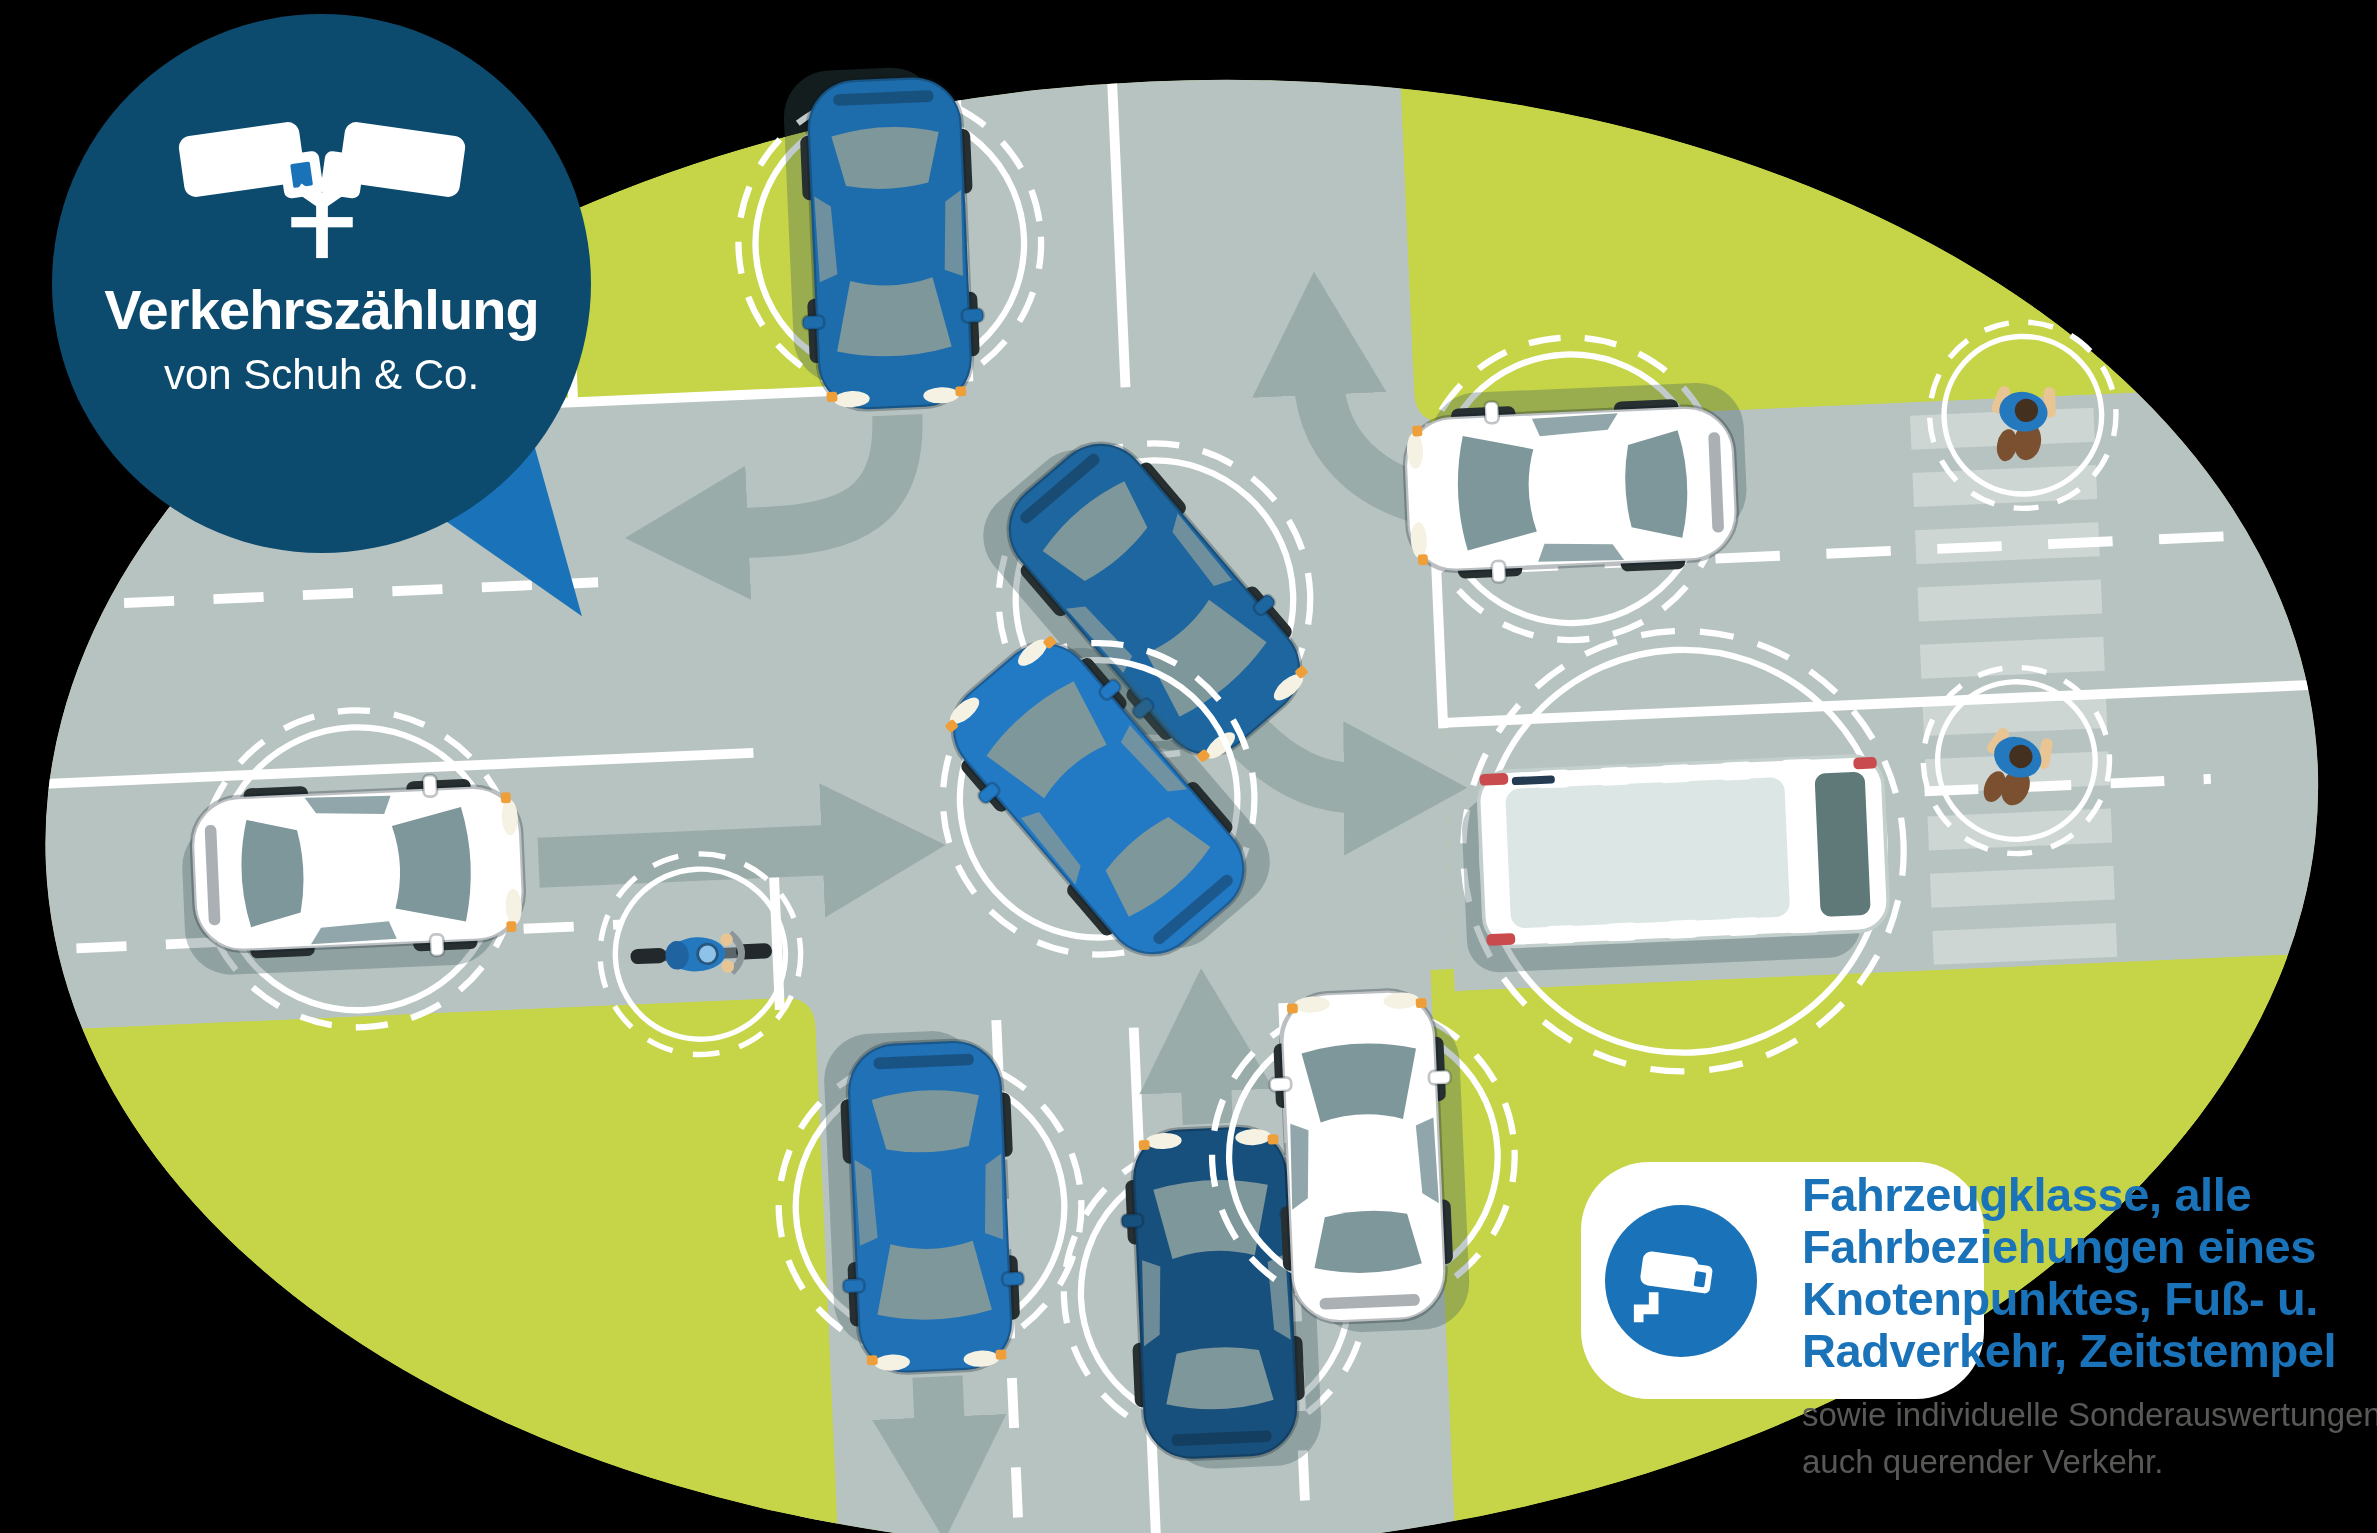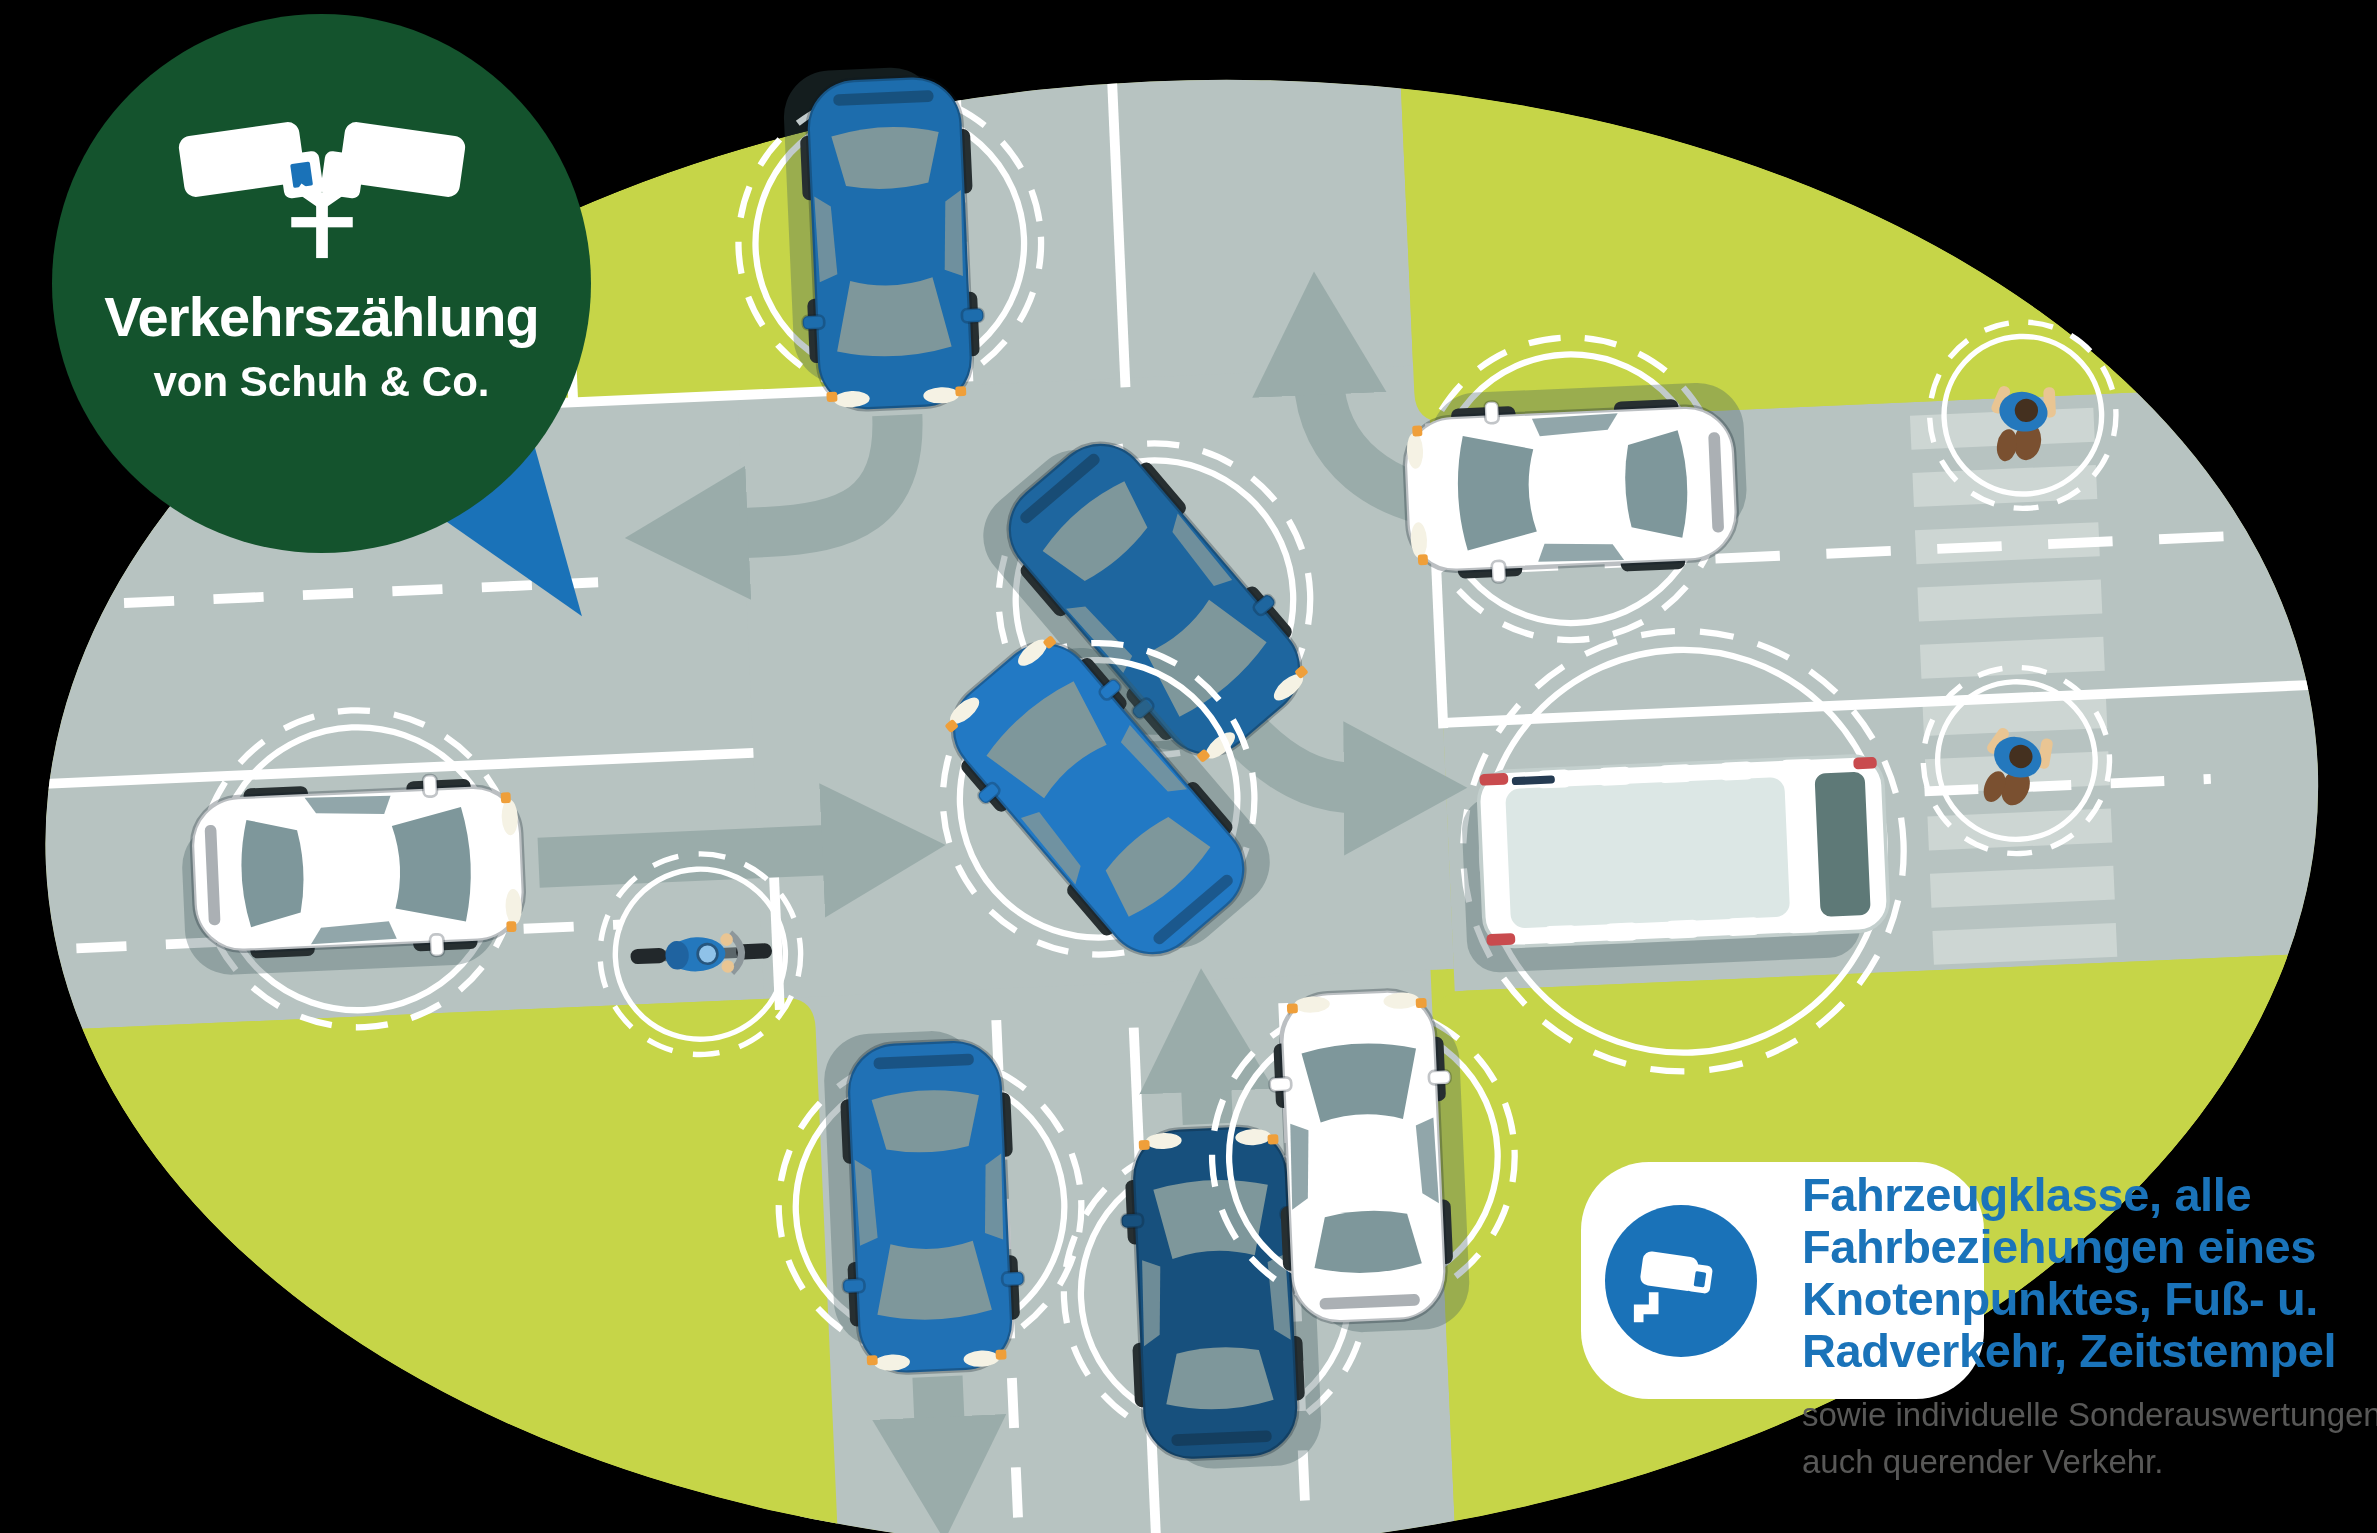--- a/index.html
+++ b/index.html
@@ -1,25 +1,25 @@
 <!DOCTYPE html>
 <html style="font-size:14.3px"><head>
 <meta charset="utf-8">
 <style>
   html,body{margin:0;padding:0;background:#000;}
   #app{position:relative;width:2377px;height:1534px;background:#000;overflow:hidden;
        font-family:"Liberation Sans", sans-serif;}
   #sceneSvg{position:absolute;left:0;top:0;}
   
   .bubble{position:absolute;left:52px;top:14.3px;width:539px;height:539px;border-radius:50%;
-          background:#14532d;display:flex;flex-direction:column;align-items:center;text-align:center;color:#fff;gap:7px;}
+          background:#0c4a6e;display:flex;flex-direction:column;align-items:center;text-align:center;color:#fff;}
   .bubble-icon{margin-top:86px;}
   .bubble-l1{margin-top:16px;font-size:56px;font-weight:700;line-height:66px;letter-spacing:-0.9px;}
   .bubble-l2{font-size:56px;font-weight:700;line-height:63px;letter-spacing:-0.9px;}
-  .bubble-l3{margin-top:0;font-size:42px;font-weight:700;line-height:50px;}
+  .bubble-l3{margin-top:7px;font-size:42px;font-weight:400;line-height:50px;}
   #bubbleTail{position:absolute;left:0;top:0;}
   
   .callout-card{position:absolute;left:1581px;top:1162px;width:403px;height:237px;background:#fff;border-radius:68px;}
   .callout-badge{position:absolute;left:1605px;top:1205px;width:152px;height:152px;border-radius:50%;background:#1a72b8;
                  display:flex;align-items:center;justify-content:center;}
   .callout-text{position:absolute;left:1802px;top:1169px;width:591px;}
   .co-bold{font-size:47px;line-height:52px;font-weight:700;color:#1a73b9;letter-spacing:-0.4px;white-space:nowrap;}
   .co-gray{margin-top:14.3px;}
   .co-gray div{font-size:33px;line-height:47px;font-weight:400;color:#585857;white-space:nowrap;}
 </style>

